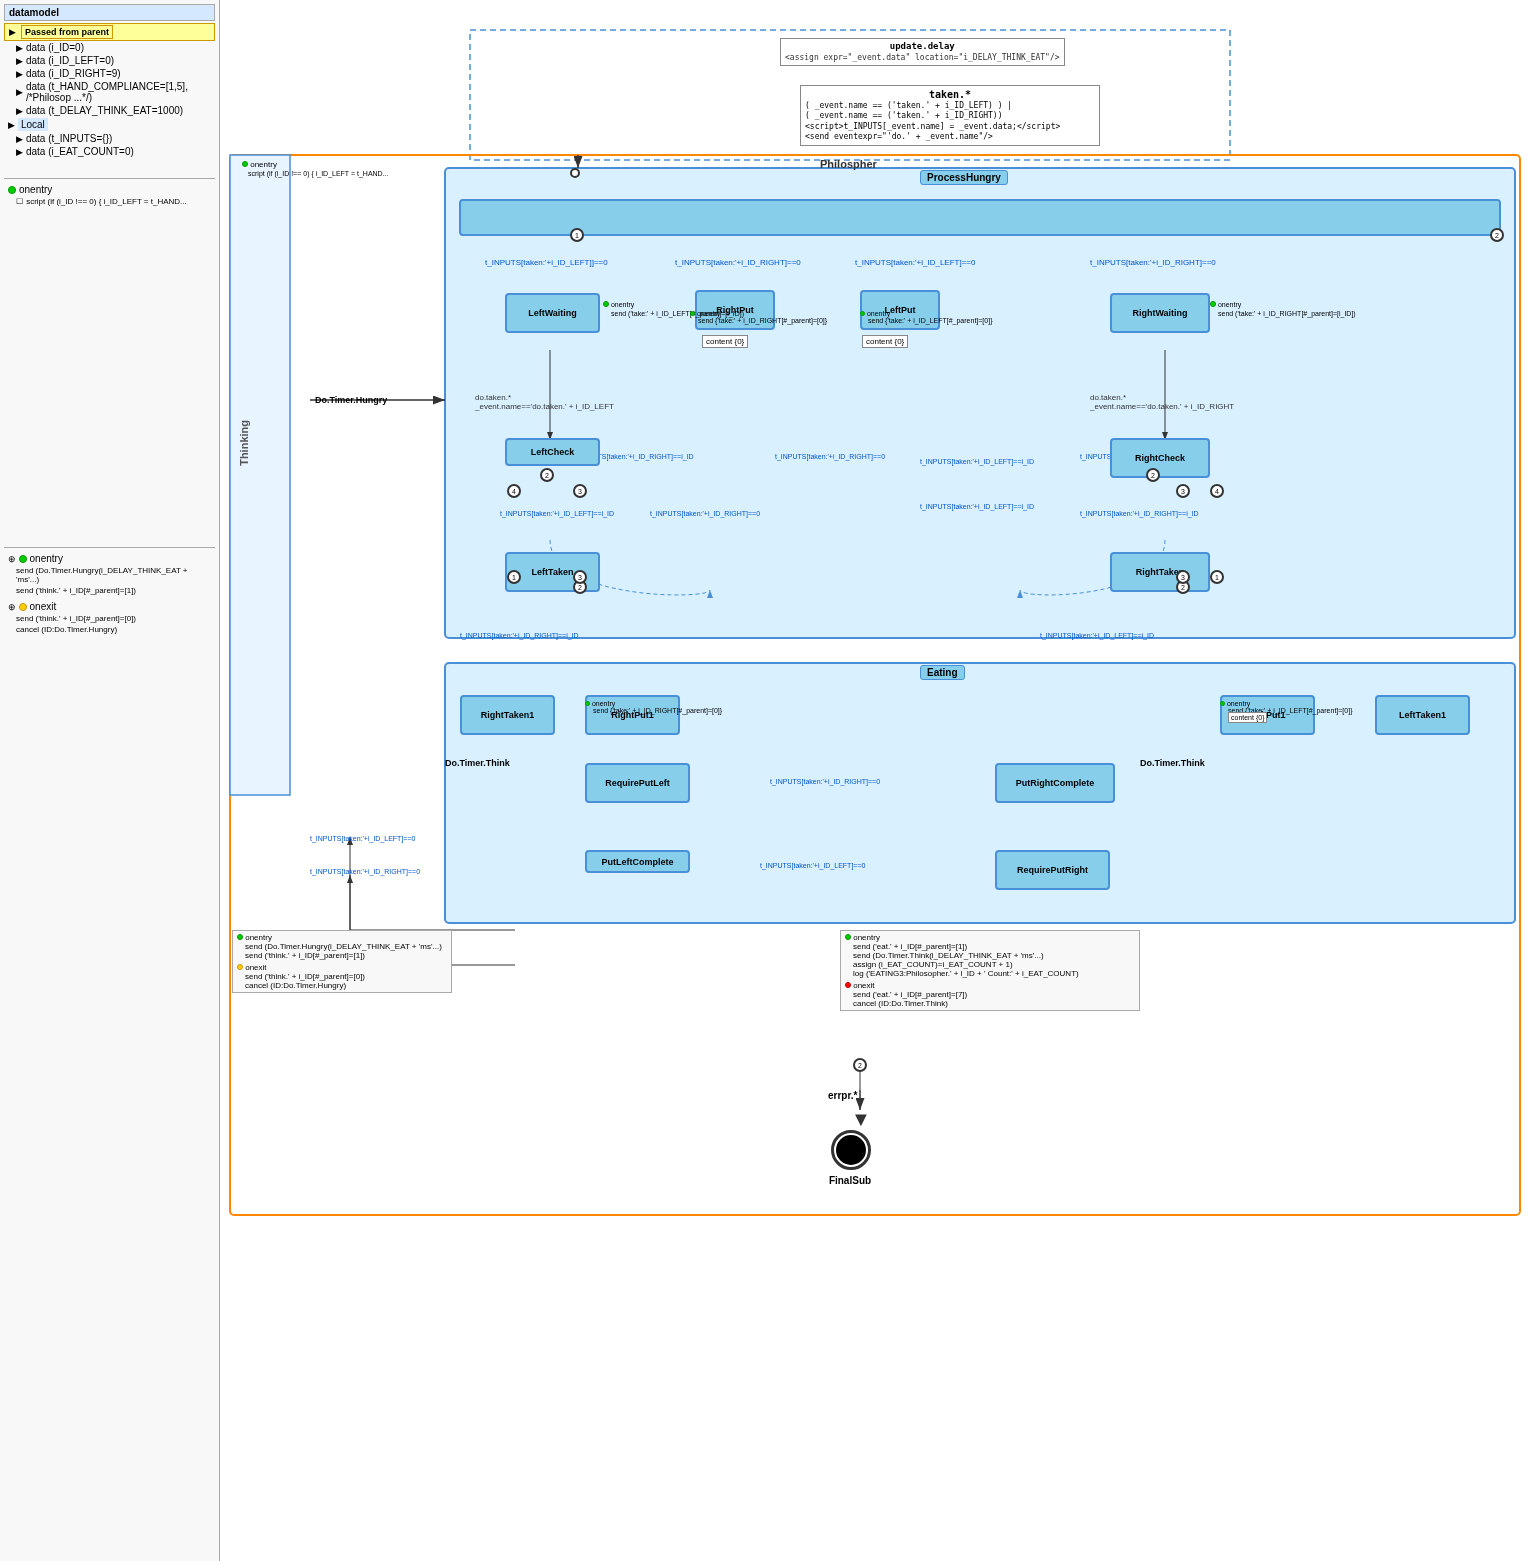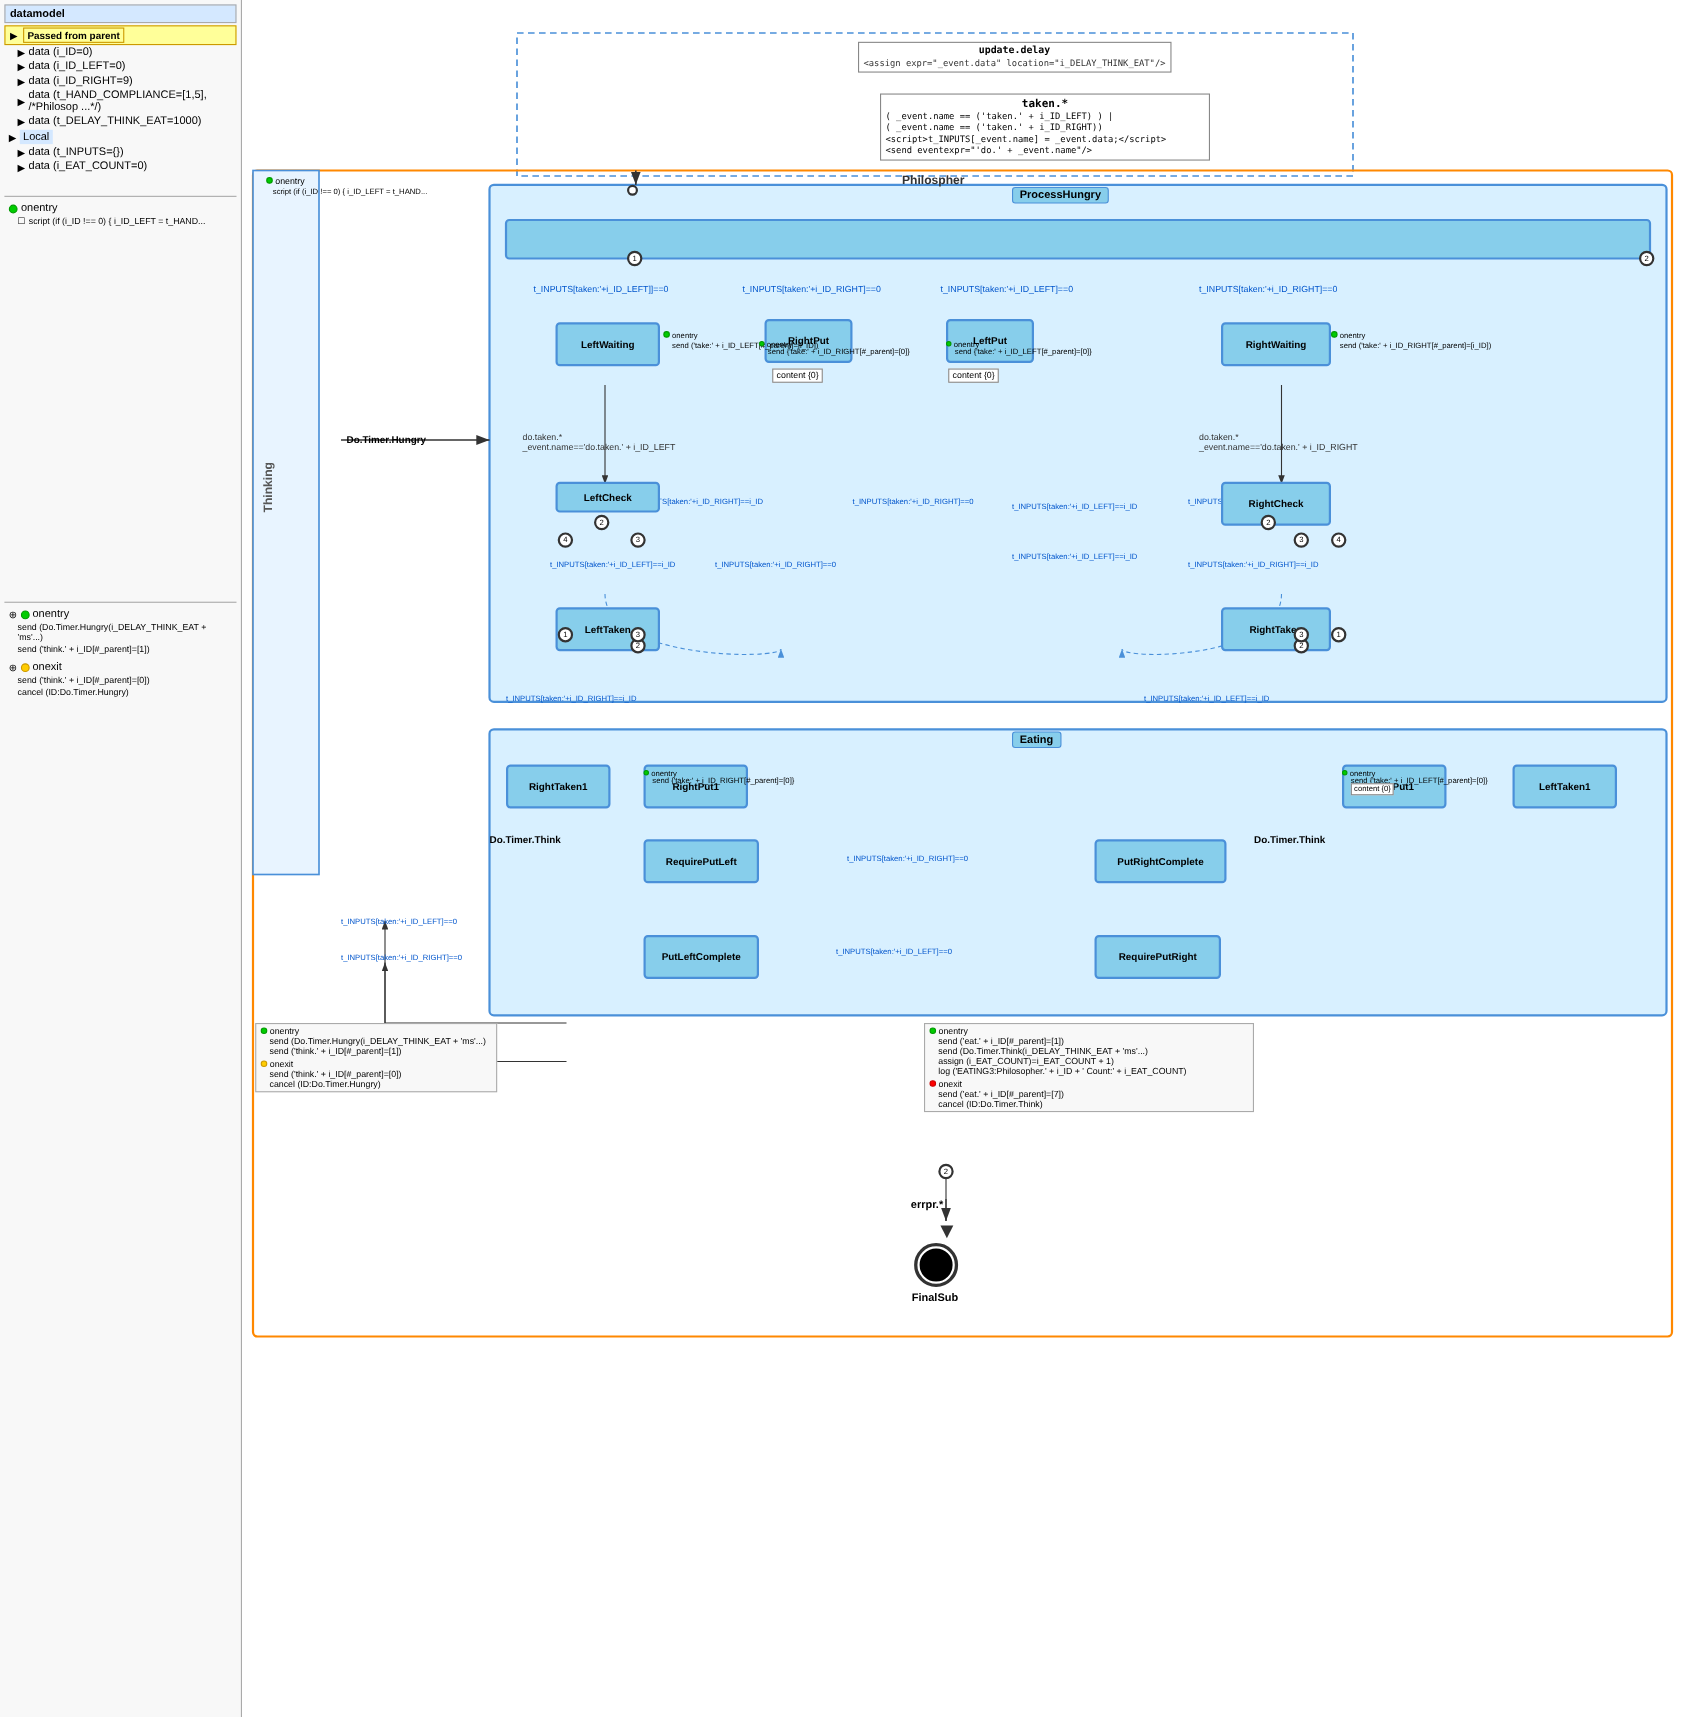--- a/index.html
+++ b/index.html
@@ -405,21 +405,21 @@
         </div>
 
         <div class="state-box" style="left:365px; top:763px; width:105px; height:40px; z-index:10;">
           <span>RequirePutLeft</span>
         </div>
 
         <div class="state-box" style="left:775px; top:763px; width:120px; height:40px; z-index:10;">
           <span>PutRightComplete</span>
         </div>
 
-        <div class="state-box" style="left:365px; top:850px; width:105px; height:40px; z-index:10;">
+        <div class="state-box" style="left:365px; top:850px; width:105px; height:23px; z-index:10;">
           <span>PutLeftComplete</span>
         </div>
 
         <div class="state-box" style="left:775px; top:850px; width:115px; height:40px; z-index:10;">
           <span>RequirePutRight</span>
         </div>
 
         <div style="position:absolute; left:225px; top:758px; font-size:9px; font-weight:bold;">Do.Timer.Think</div>
         <div style="position:absolute; left:920px; top:758px; font-size:9px; font-weight:bold;">Do.Timer.Think</div>
 

